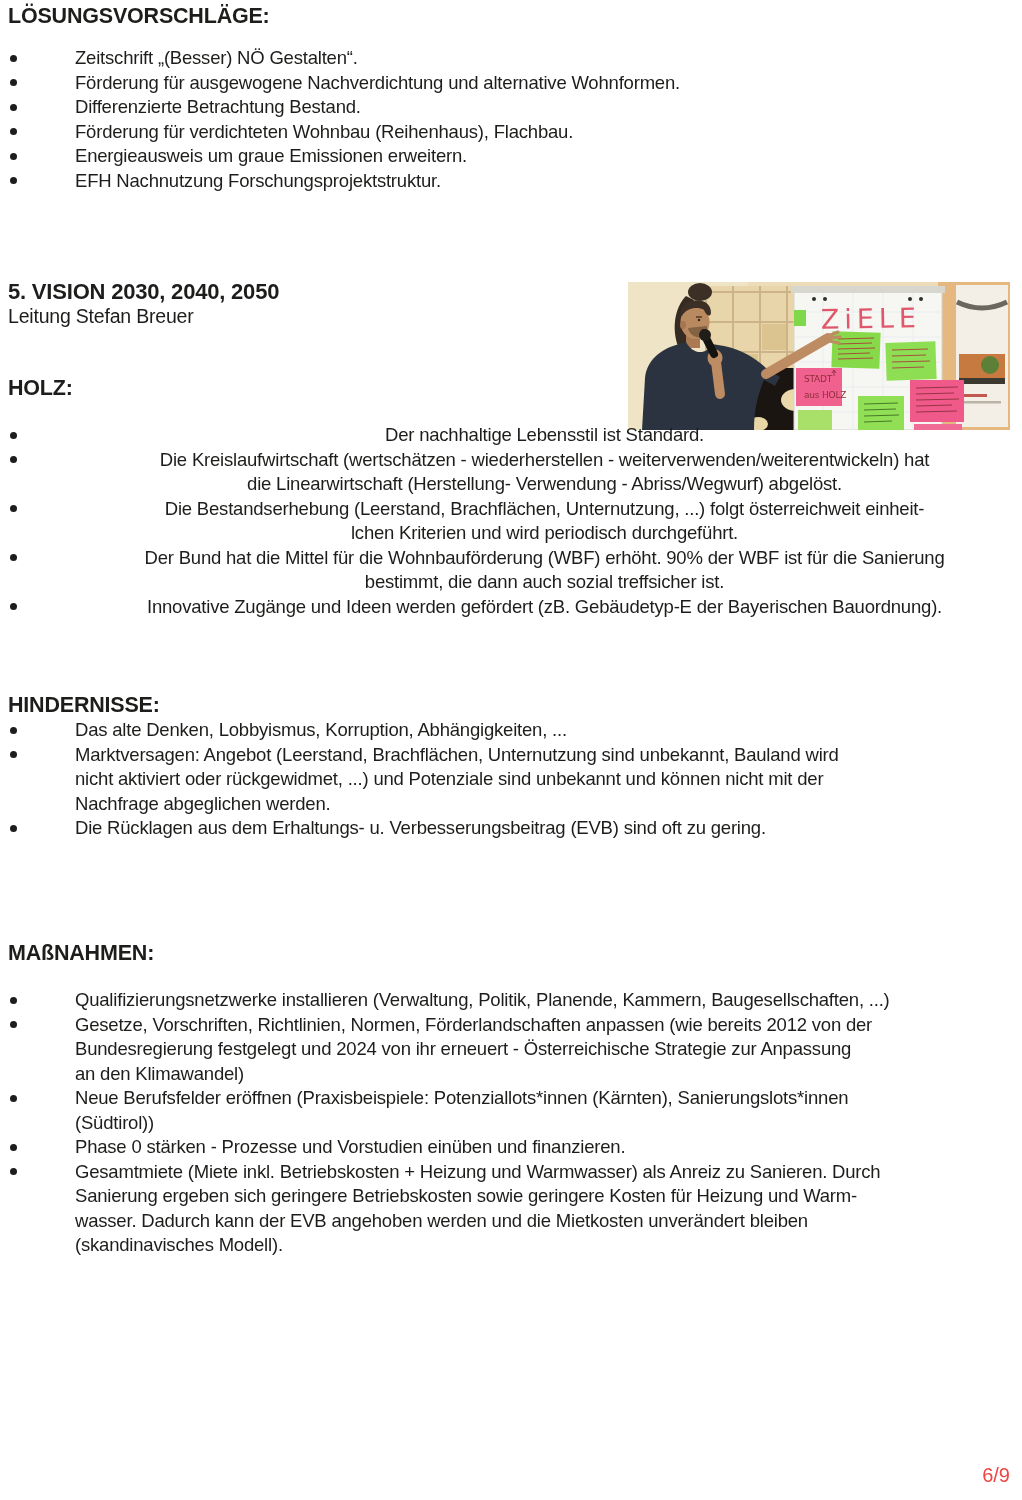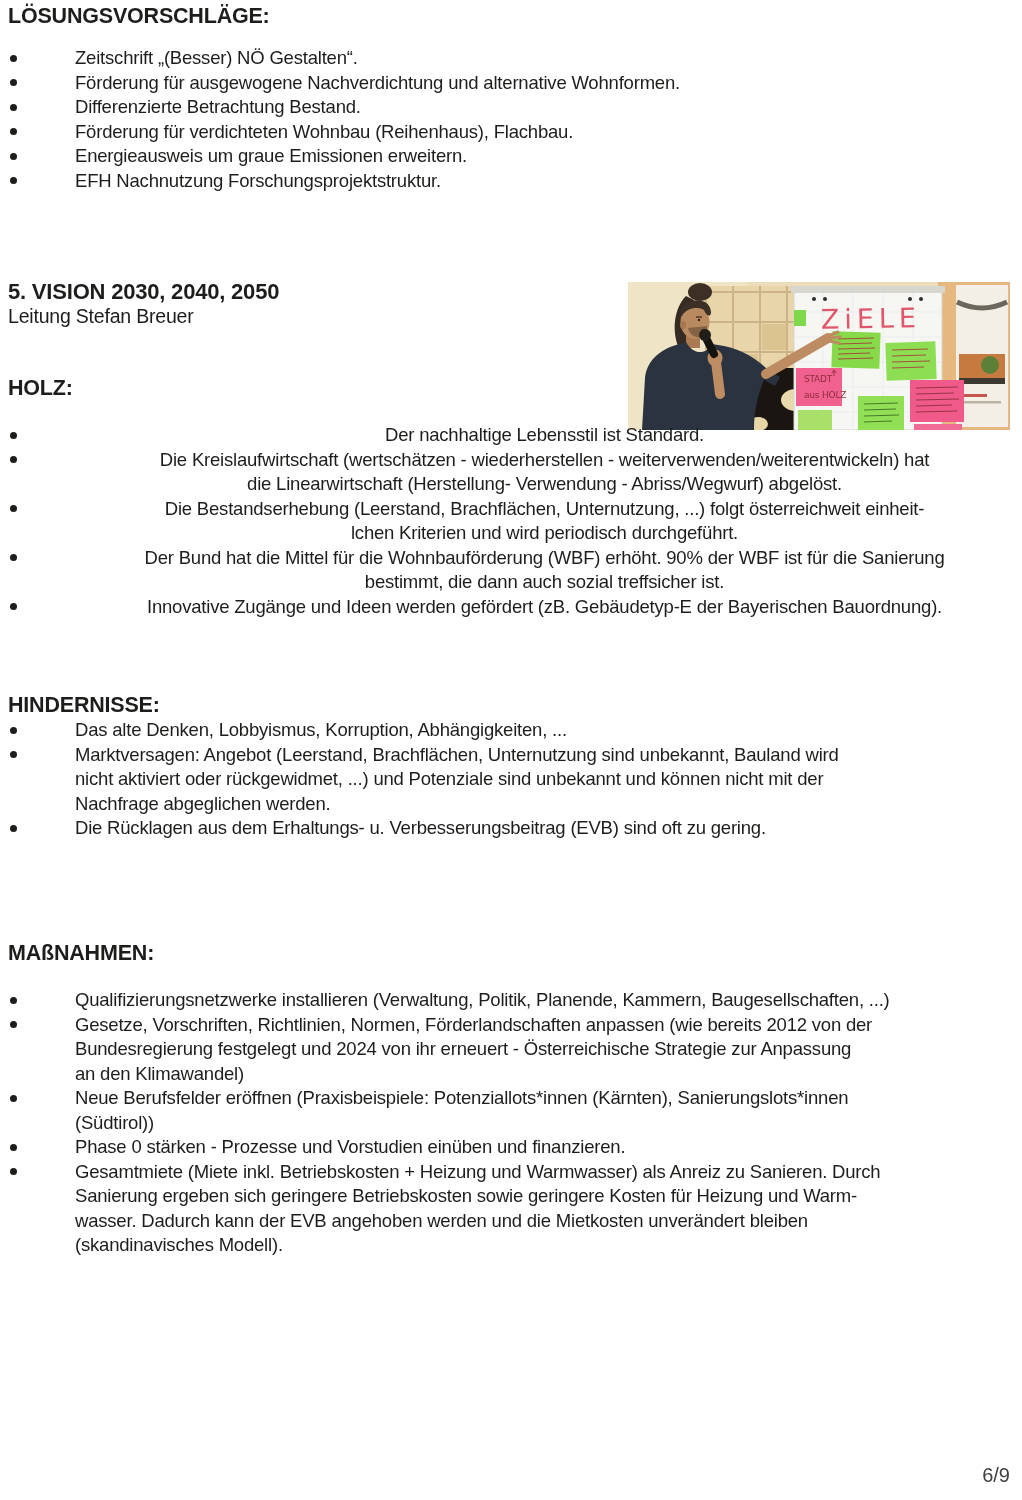--- a/index.html
+++ b/index.html
@@ -22,21 +22,21 @@
     width:7px; height:7px; border-radius:50%; background:#1d1d1b;
     margin:8.5px 0 0 2px; flex:0 0 7px;
   }
   .bt {
     margin-left:58px; font-size:18.5px; line-height:24.5px;
     white-space:pre-line; flex:1;
   }
   .photo-frame { position:absolute; left:628px; top:282px; width:382px; height:148px; }
   .footer-page {
     position:absolute; right:12px; top:1464px;
-    font-size:20px; color:#404040; letter-spacing:0;
+    font-size:20px; color:#ef4444; letter-spacing:0;
   }
 </style>
 </head>
 <body>
 
 <div class="abs" style="top:4px;">
   <div class="sec-heading">LÖSUNGSVORSCHLÄGE:</div>
   <div class="blist" style="margin-top:17px;">
     <div class="brow">
         <span class="dot"></span>

